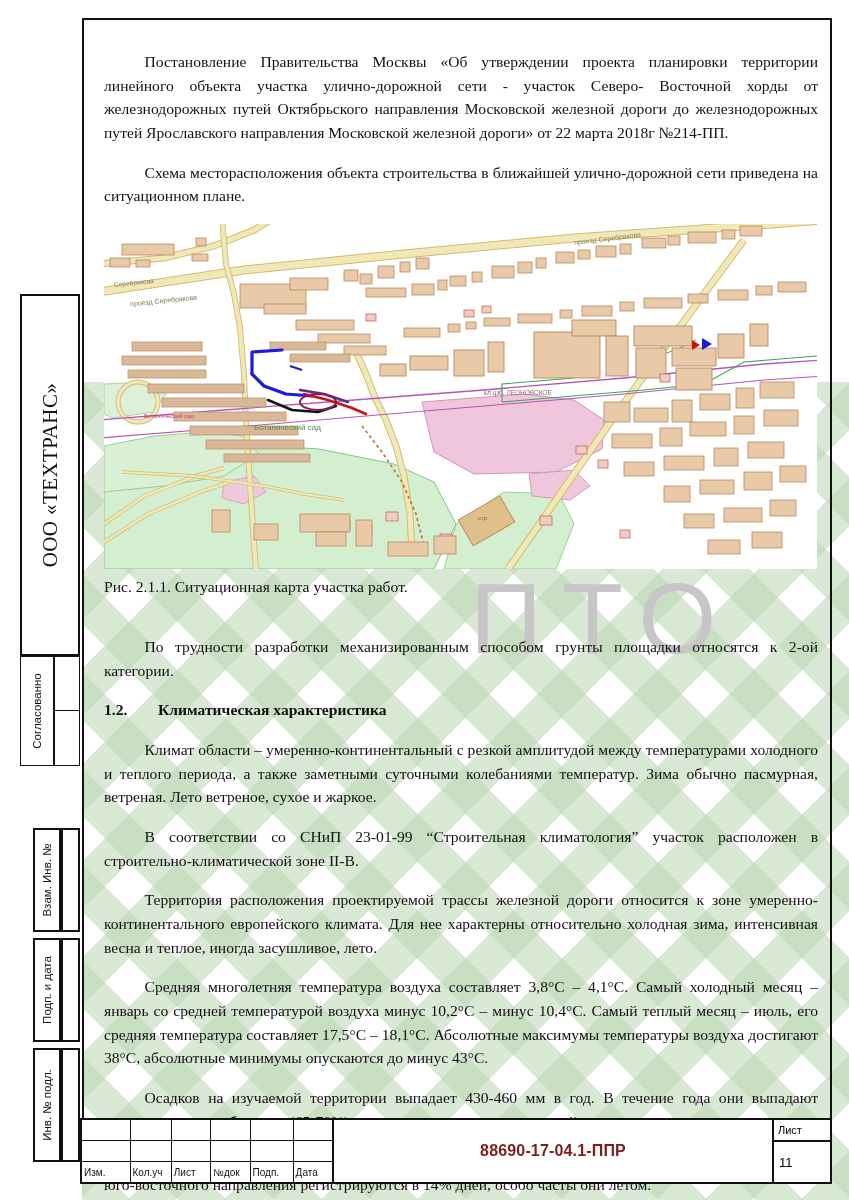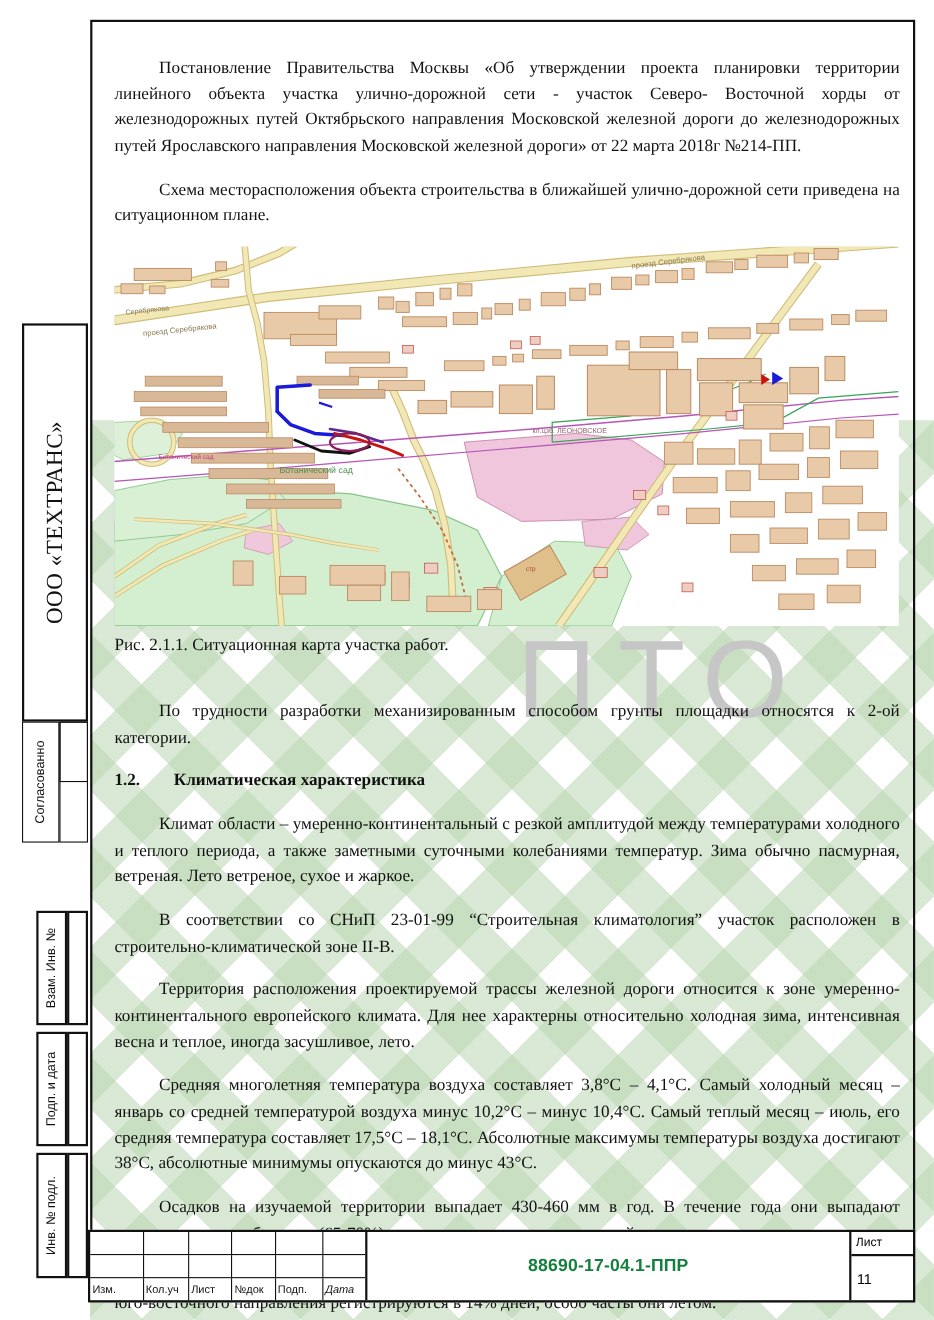--- a/index.html
+++ b/index.html
@@ -143,35 +143,35 @@
   .tb-cell {
     flex: 1 1 0;
     border-right: 1.5px solid #111;
     font-family: "Liberation Sans", sans-serif;
     font-size: 10px;
     color: #111;
     display: flex; align-items: center; justify-content: flex-start;
     padding-left: 2px;
     overflow: hidden;
   }
-  .tb-cell:last-child { border-right: none; font-style: italic; }
+  .tb-cell:last-child { border-right: none; }
   .tb-cell.c0 { flex: 1.25 1 0; }
   .tb-cell.c1 { flex: 1.05 1 0; }
   .tb-cell.c4 { flex: 1.1 1 0; }
   #tb-mid {
     flex: 1 1 auto;
     display: flex; align-items: center; justify-content: center;
     border-right: 2px solid #111;
   }
   #tb-code {
     font-family: "Liberation Sans", sans-serif;
     font-weight: bold;
     font-size: 16px;
     letter-spacing: 0.01em;
-    color: #15803d;
+    color: #7f1d1d;
   }
   #tb-right { width: 56px; display: flex; flex-direction: column; }
   #tb-right-top {
     height: 22px;
     border-bottom: 2px solid #111;
     font-family: "Liberation Sans", sans-serif;
     font-size: 11px;
     display: flex; align-items: center; padding-left: 4px;
   }
   #tb-right-bot {

